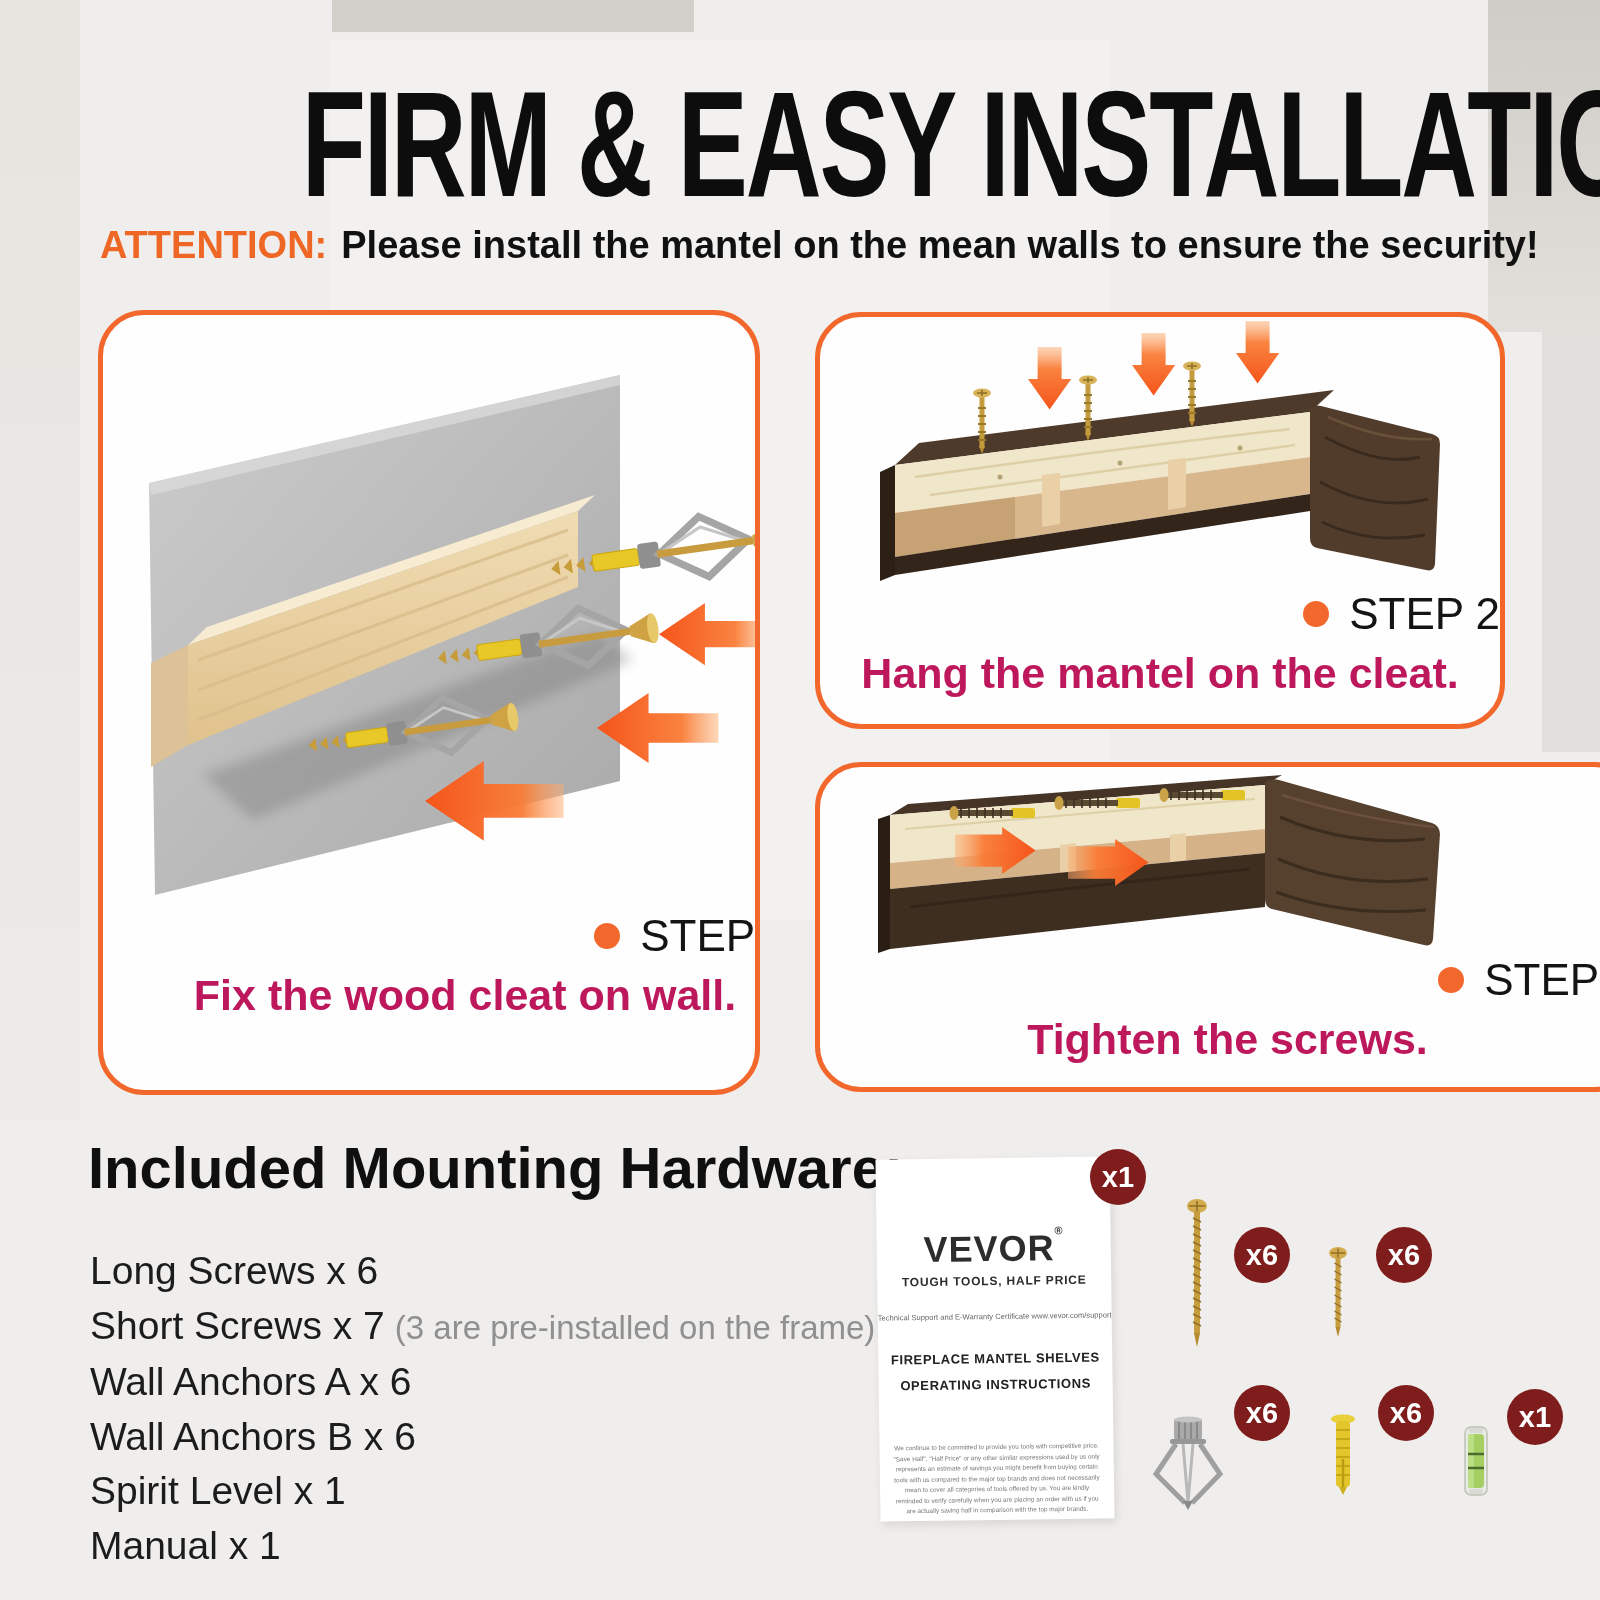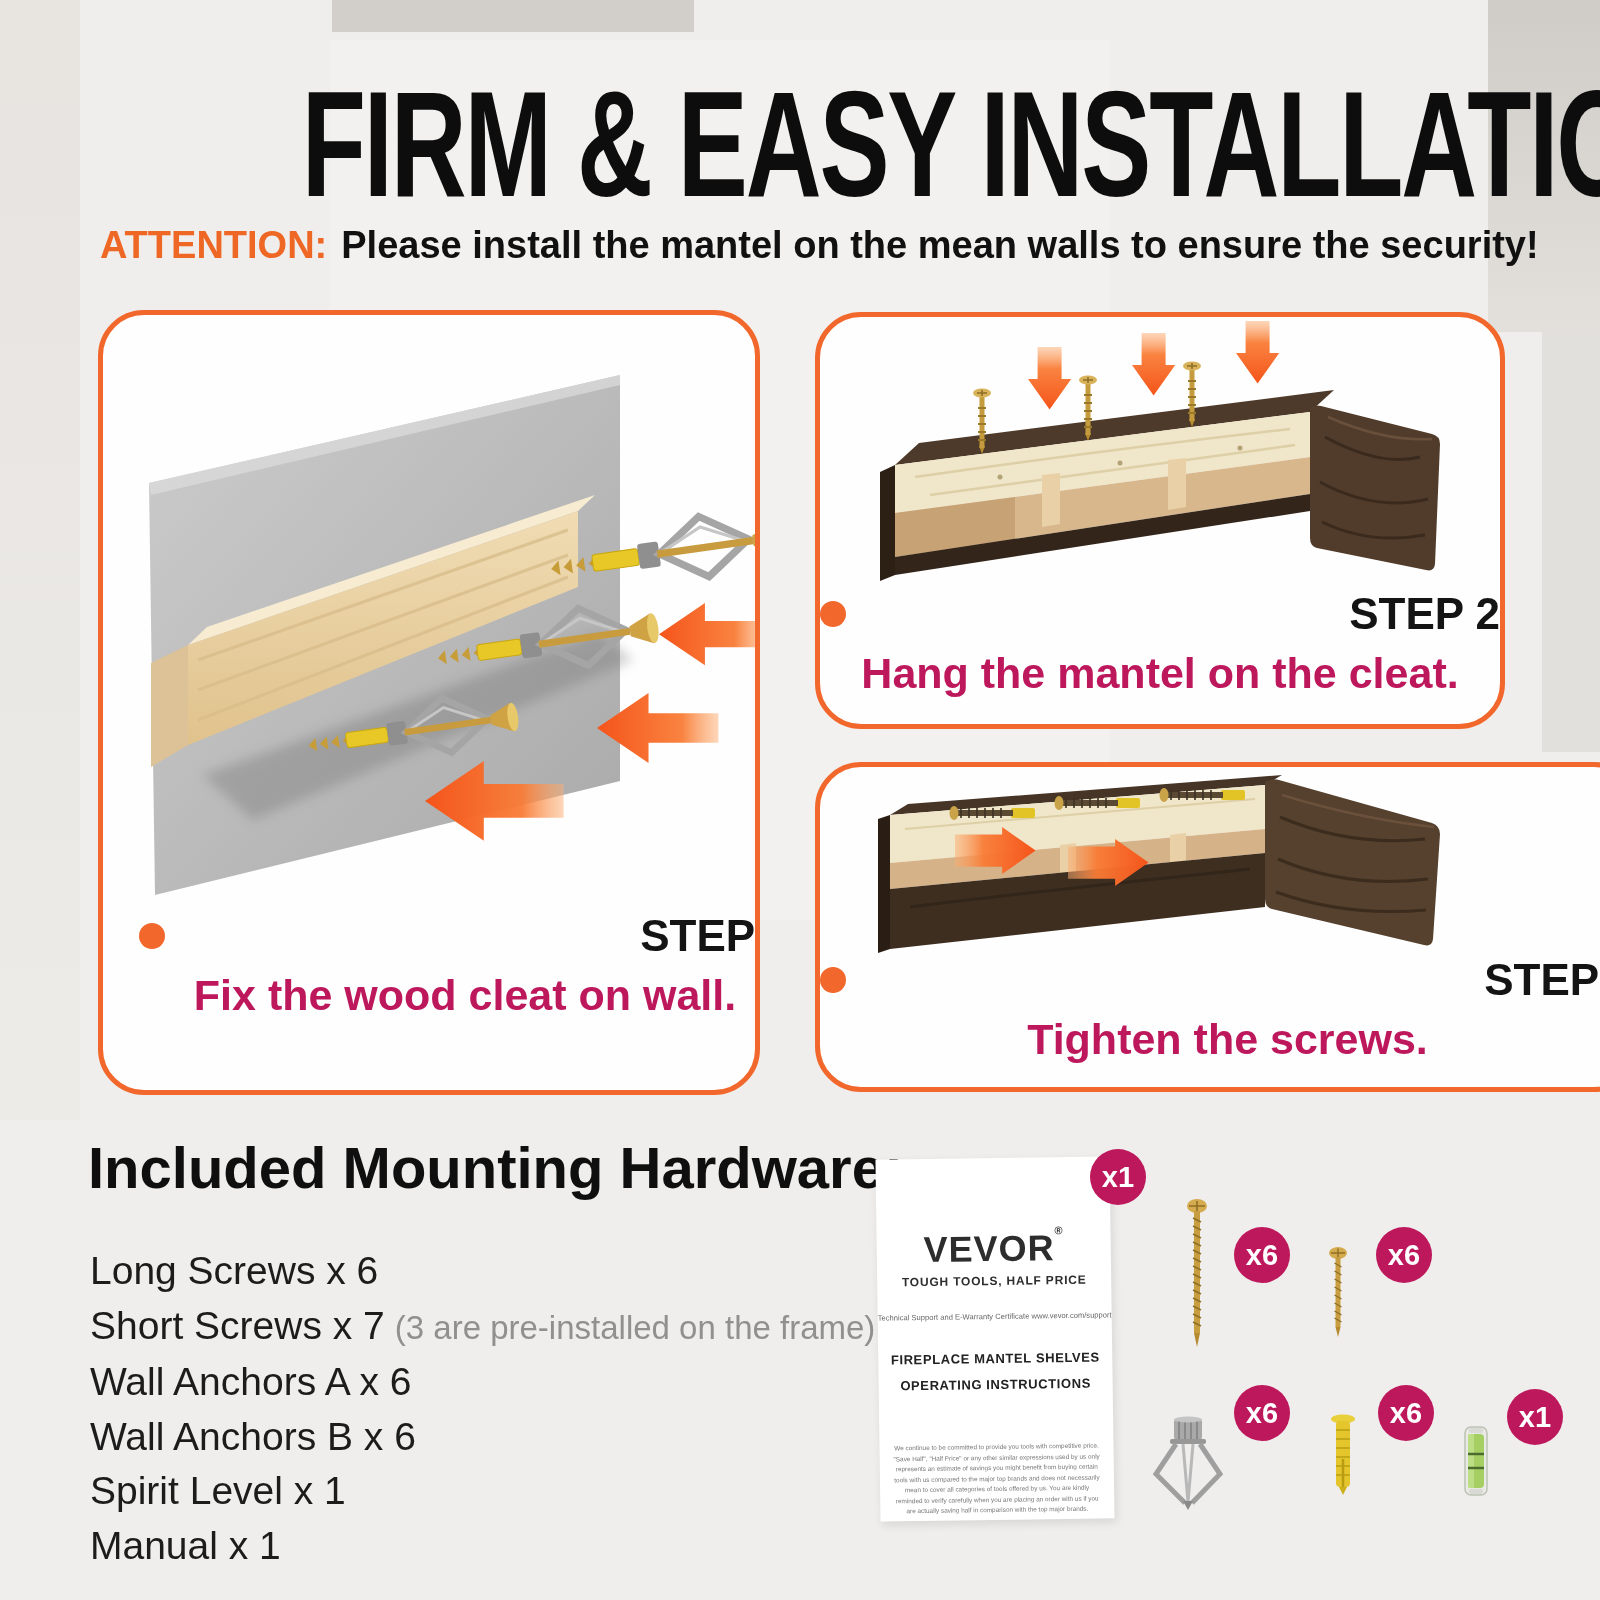--- a/index.html
+++ b/index.html
@@ -32,21 +32,21 @@
   .panel{
     position:absolute;background:#fefefe;border:5px solid #f2672b;border-radius:46px;
     box-sizing:border-box;overflow:hidden;
   }
   #panel-1{left:98px;top:310px;width:662px;height:785px;}
   #panel-2{left:815px;top:312px;width:690px;height:417px;}
   #panel-3{left:815px;top:762px;width:825px;height:330px;}
   .panel svg{position:absolute;left:0;top:0;}
 
   .step-text{position:absolute;left:0;width:100%;text-align:center;}
-  .step-label{font-size:44px;font-weight:700;color:#141414;display:flex;align-items:center;justify-content:space-between;gap:20px;}
+  .step-label{font-size:44px;font-weight:400;color:#141414;display:flex;align-items:center;justify-content:flex-end;gap:20px;}
   .step-dot{width:26px;height:26px;border-radius:50%;background:#f2672b;display:inline-block;}
   .step-caption{font-size:43px;font-weight:700;color:#be185d;margin-top:10px;white-space:nowrap;}
   #panel-1 .step-text{top:596px;margin-left:36px;}
   #panel-2 .step-text{top:272px;}
   #panel-3 .step-text{top:188px;}
 
   
   .hw-heading{left:88px;top:1134px;font-size:58px;font-weight:700;color:#0f0f0f;white-space:nowrap;}
   .hw-list{left:90px;top:1244px;width:760px;}
   .hw-item{font-size:39px;font-weight:400;color:#1c1c1c;line-height:54.5px;white-space:nowrap;}
@@ -61,21 +61,21 @@
   .manual .brand{margin-top:68px;font-size:36px;font-weight:900;letter-spacing:1px;color:#2d2d2d;line-height:1;}
   .manual .brand sup{font-size:11px;vertical-align:26px;}
   .manual .slogan{margin-top:7px;font-size:12px;font-weight:700;letter-spacing:.8px;color:#2d2d2d;}
   .manual .support{margin-top:24px;font-size:7.6px;color:#666;}
   .manual .doc1{margin-top:30px;font-size:13px;font-weight:700;letter-spacing:.6px;color:#222;}
   .manual .doc2{margin-top:11px;font-size:13px;font-weight:700;letter-spacing:.6px;color:#222;}
   .manual .fine{margin:50px 13px 0 13px;font-size:6.4px;line-height:1.65;color:#7a7a7a;}
 
   
   .badge{
-    position:absolute;width:56px;height:56px;border-radius:50%;background:#be185d;
+    position:absolute;width:56px;height:56px;border-radius:50%;background:#7f1d1d;
     color:#fff;font-size:29px;font-weight:700;display:flex;align-items:center;justify-content:center;
   }
   #badge-manual{left:1090px;top:1149px;}
   #badge-long{left:1234px;top:1227px;}
   #badge-short{left:1376px;top:1227px;}
   #badge-anchor-a{left:1234px;top:1385px;}
   #badge-anchor-b{left:1378px;top:1385px;}
   #badge-level{left:1507px;top:1389px;}
 
   .hw-icon{position:absolute;}

